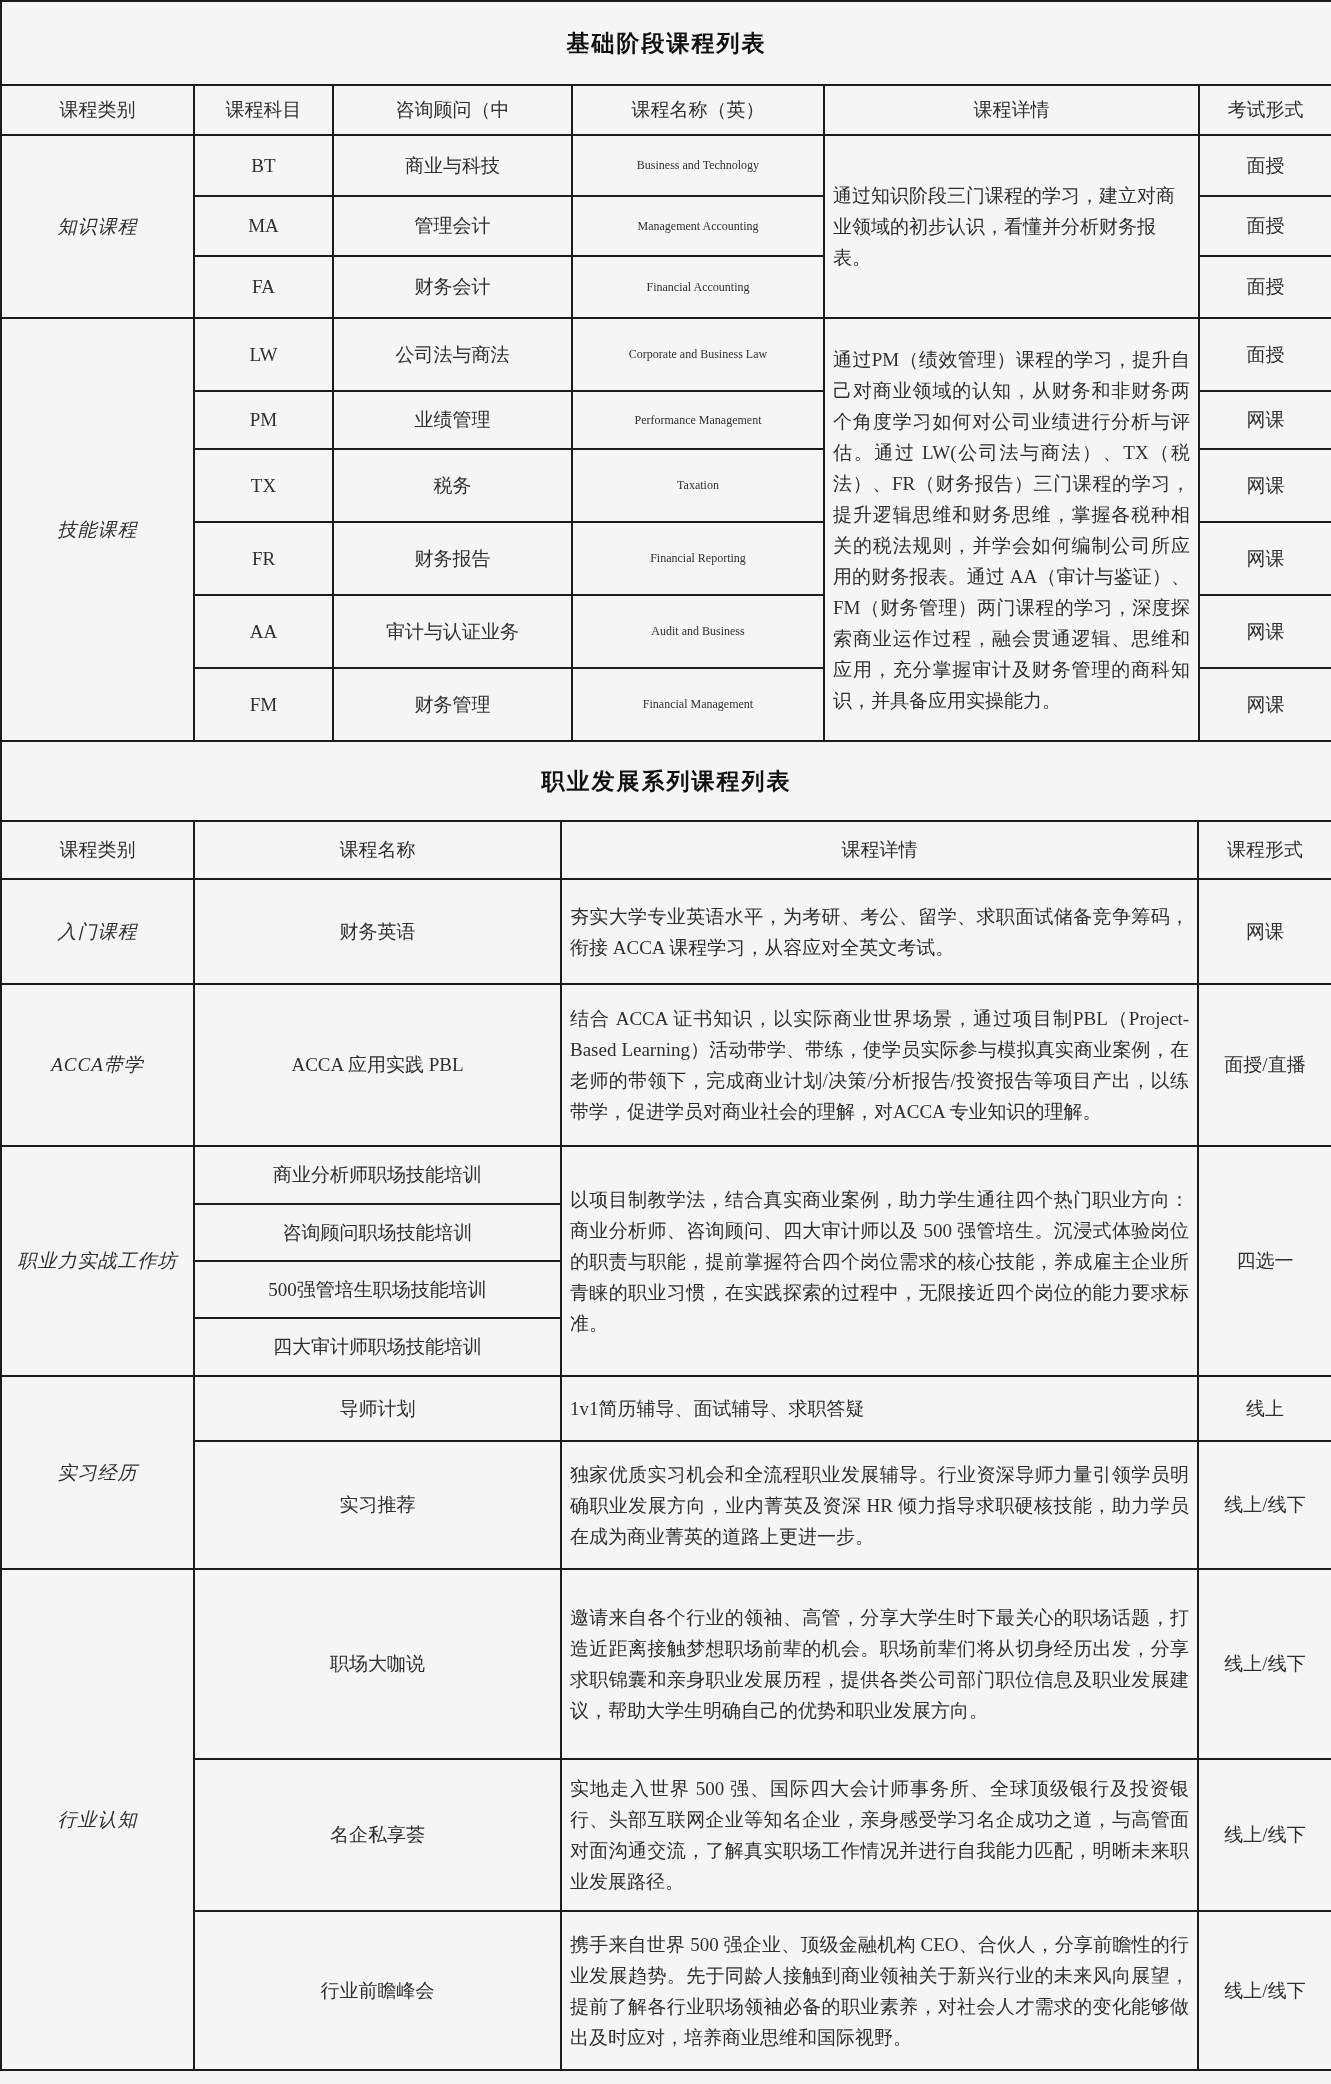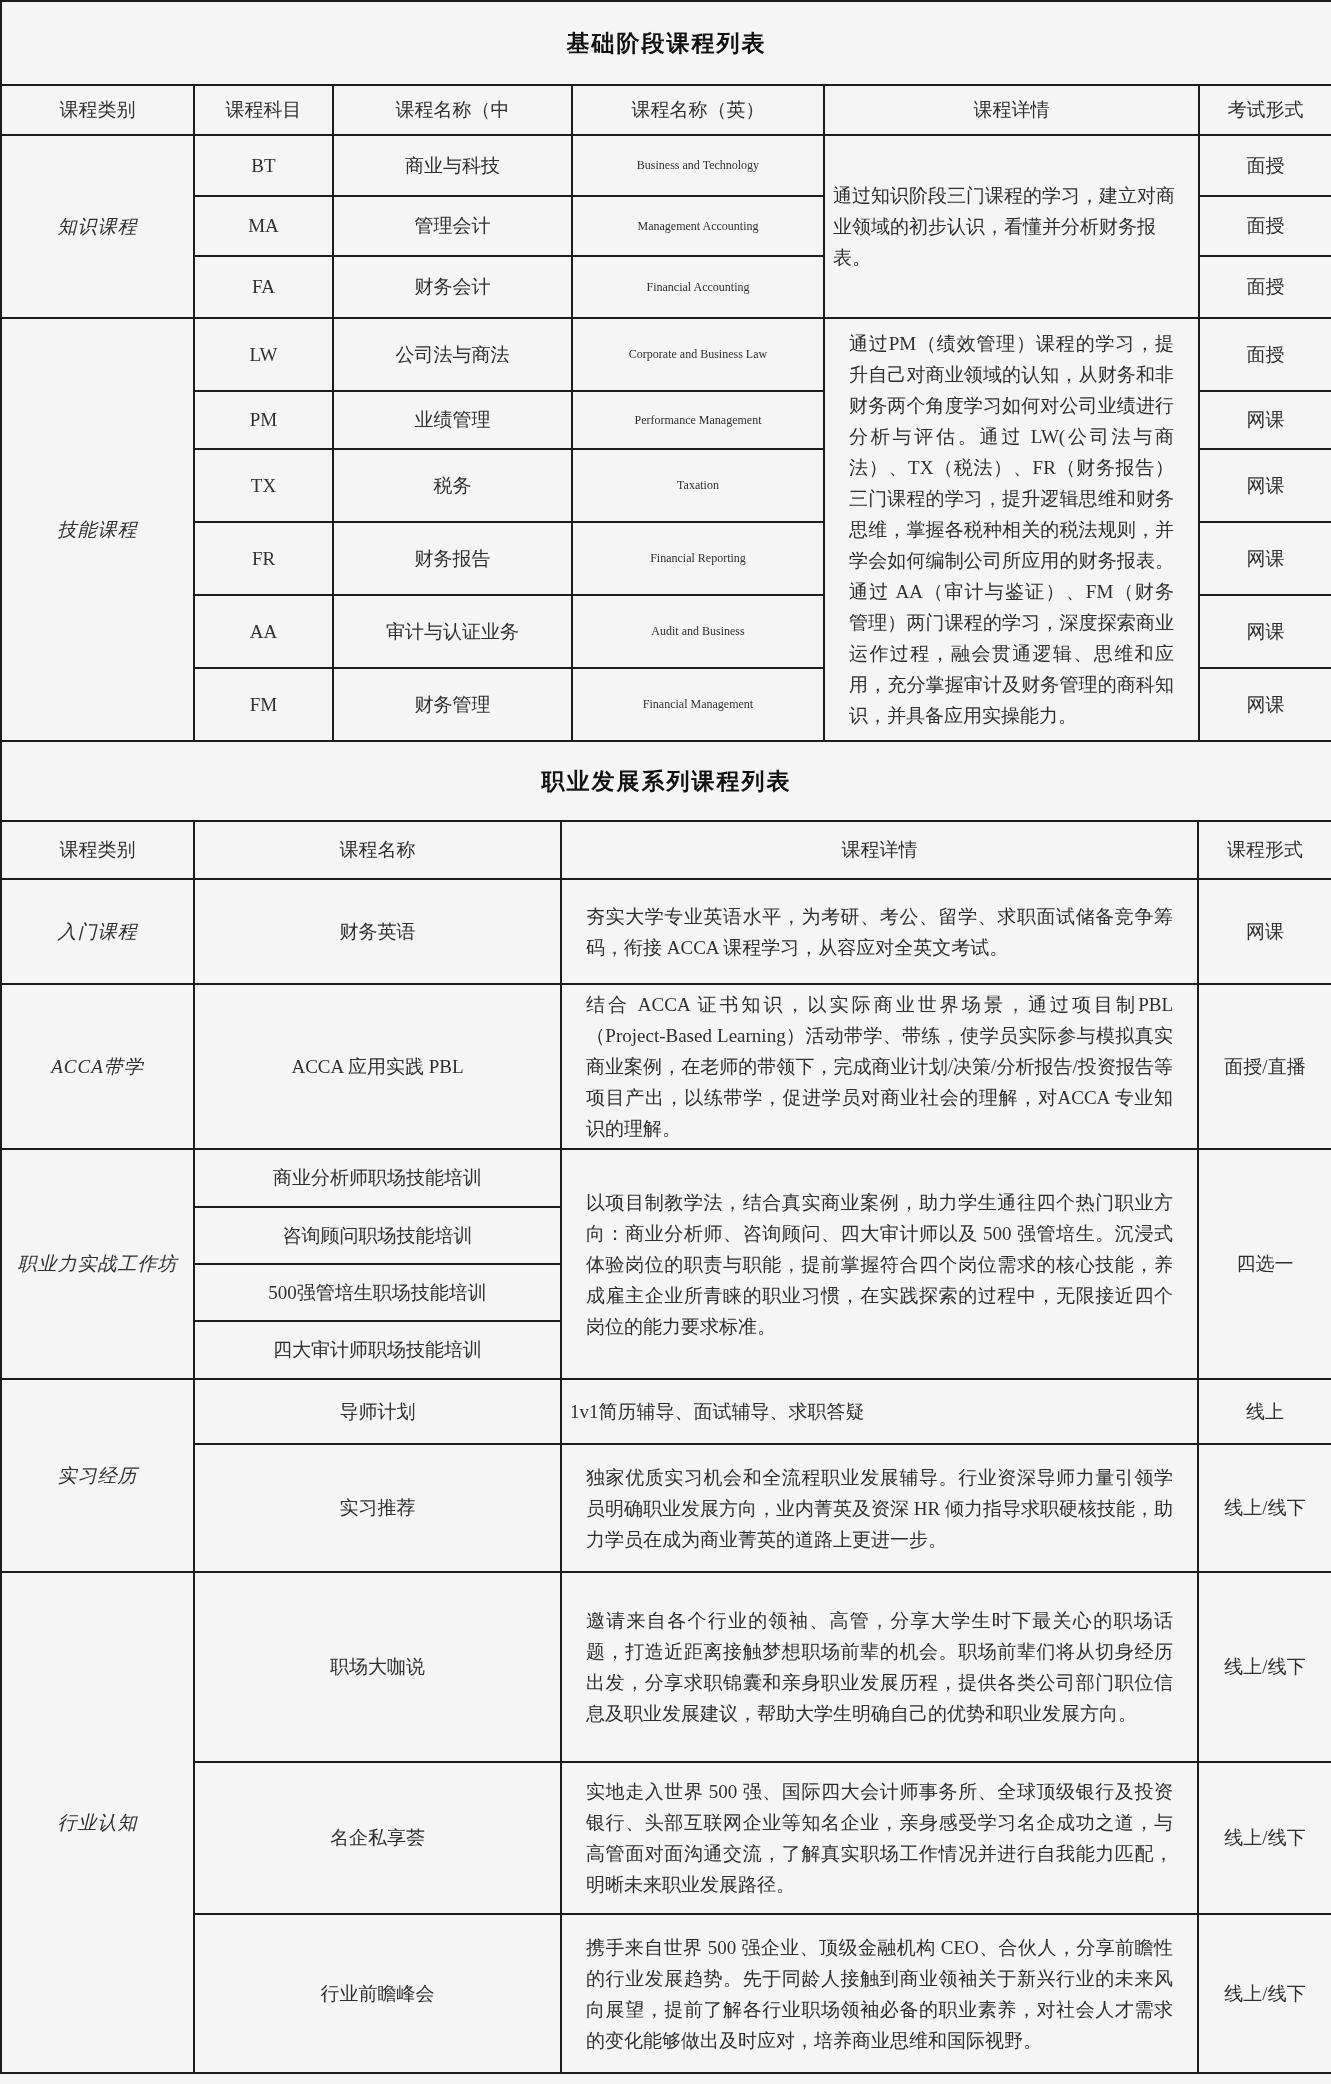--- a/index.html
+++ b/index.html
@@ -37,21 +37,21 @@
     margin-left:39px;
   }
   td.en{
     font-size:12px;
     letter-spacing:0px;
   }
   td.detail{
     text-align:justify;
     text-justify:inter-character;
     line-height:31px;
-    padding:4px 24px;
+    padding:4px 8px;
     font-size:19px;
     border-radius:29px;
   }
   td.detail-left{
     text-align:left;
     line-height:31px;
     padding:4px 8px;
     margin-top:20px;
   }
   td.cat{letter-spacing:1px;font-style:italic;}
@@ -70,21 +70,21 @@
         <col style="width:375px">
         <col style="width:133px">
     </colgroup>
     <tbody>
         <tr style="height:84px">
       <td colspan="6" class="title-cell">基础阶段课程列表</td>
     </tr>
     <tr style="height:50px">
       <td>课程类别</td>
       <td>课程科目</td>
-      <td>课程名称（中</td>
+      <td>咨询顾问（中</td>
       <td>课程名称（英）</td>
       <td>课程详情</td>
       <td>考试形式</td>
     </tr>
 
     <tr style="height:61px">
       <td rowspan="3" class="cat">知识课程</td>
       <td>BT</td>
       <td>商业与科技</td>
       <td class="en">Business and Technology</td>

